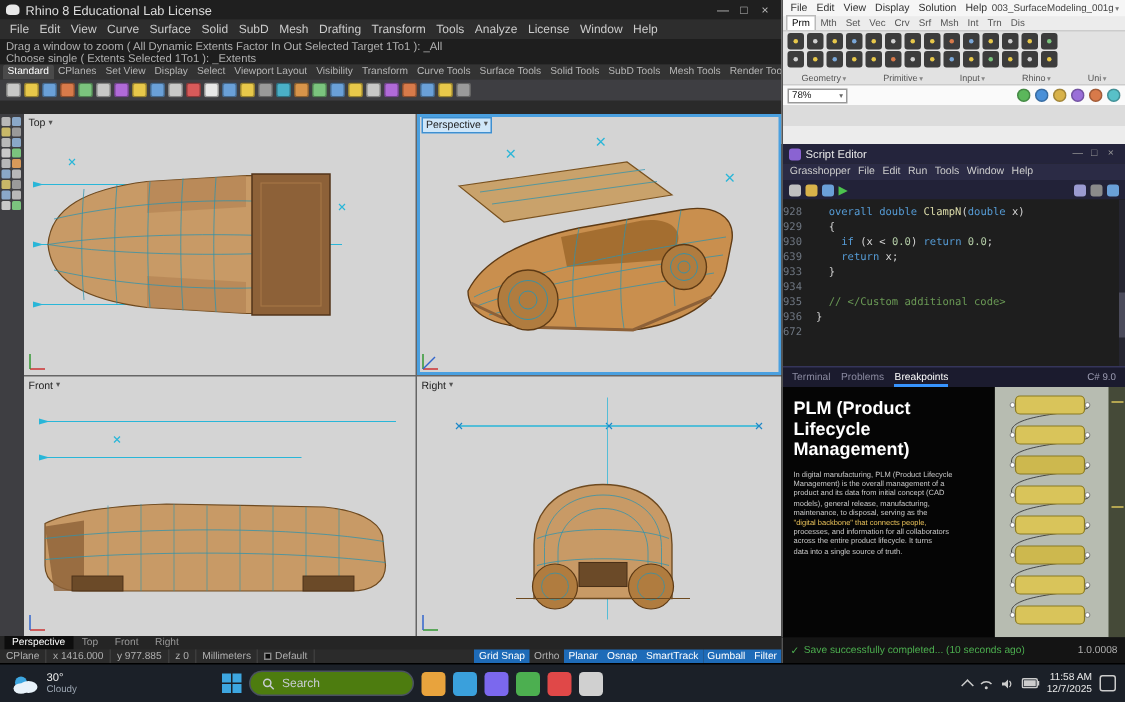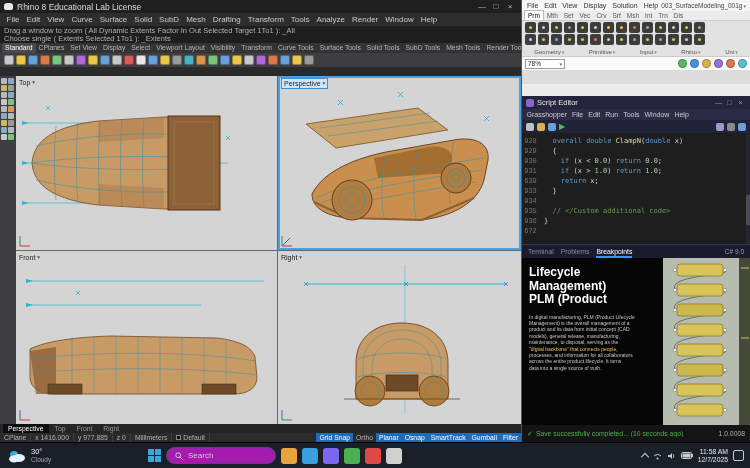--- a/index.html
+++ b/index.html
@@ -78,21 +78,21 @@
   .se-logo{width:8px;height:8px;border-radius:2px;background:#8a63d2;flex:none;}
   .se-title .win-btns span{color:#999;font-size:7px;width:11px;line-height:13px;}
   .se-menu{height:11px;background:#2b2b45;display:flex;align-items:center;padding:0 2px;}
   .se-menu .item{padding:0 2.5px;font-size:7px;color:#ccc;}
   .se-toolbar{height:13px;background:#222238;display:flex;align-items:center;gap:3px;padding:0 4px;}
   .se-toolbar .item{width:8px;height:8px;border-radius:2px;flex:none;}
   .se-play{color:#4cc24e;font-size:8px;line-height:13px;}
   .se-ticons{margin-left:auto;display:flex;gap:3px;}
   .se-code{position:relative;height:111px;background:#1e1e1e;font-family:"DejaVu Sans Mono",monospace;font-size:7px;line-height:10px;padding-top:3px;overflow:hidden;}
   .code-line{display:flex;}
-  .ln{width:22px;text-align:center;padding-right:5px;color:#6e7681;flex:none;font-family:Liberation Mono, monospace;}
+  .ln{width:22px;text-align:left;padding-right:5px;color:#6e7681;flex:none;}
   .lt{white-space:pre;}
   .kw{color:#569cd6;} .fn{color:#dcdcaa;} .num{color:#b5cea8;} .cm{color:#6a9955;} .pl{color:#d4d4d4;}
   .se-scroll{position:absolute;right:0;top:0;width:4px;height:100%;background:#252530;}
   .se-thumb{position:absolute;right:0;top:62px;width:4px;height:30px;background:#4a4a5a;}
   .se-tabs{height:14px;background:#1b1b2e;border-top:1px solid #35355a;display:flex;align-items:center;gap:7px;padding:0 6px;font-size:6.8px;}
   .se-tabs .item{color:#8a8aa0;height:100%;display:flex;align-items:center;}
   .se-tabs .item.active{color:#fff;box-shadow:inset 0 -2px 0 #3794ff;}
   .se-lang{margin-left:auto;font-size:6.5px;color:#9a9ab0;}
 
   
@@ -112,21 +112,21 @@
 
   
   #taskbar{position:absolute;left:0;top:442px;width:750px;height:26px;background:#1b2028;border-top:1px solid #000;display:flex;align-items:center;}
   .tb-weather{display:flex;align-items:center;gap:4px;padding:0 7px;}
   .tb-wtxt{display:flex;flex-direction:column;}
   .tb-temp{font-size:7.5px;color:#eee;line-height:8px;}
   .tb-cond{font-size:6.5px;color:#9aa4b0;line-height:8px;}
   .tb-apps{position:absolute;left:148px;height:100%;display:flex;align-items:center;gap:5px;}
   .start-icon{width:13px;height:13px;display:grid;grid-template-columns:6px 6px;grid-template-rows:6px 6px;gap:1px;}
   .start-icon i{background:#3da6e0;}
-  .tb-search{width:110px;height:17px;border-radius:9px;background:#a21caf;border:1px solid #4a5160;display:flex;align-items:center;gap:5px;padding:0 8px;}
+  .tb-search{width:110px;height:17px;border-radius:9px;background:#4d7c0f;border:1px solid #4a5160;display:flex;align-items:center;gap:5px;padding:0 8px;}
   .tb-search span{font-size:8px;color:#c8cdd4;}
   .tb-appicons{display:flex;gap:5px;align-items:center;}
   .tb-appicons .item{width:16px;height:16px;border-radius:3px;}
   .tb-tray{margin-left:auto;display:flex;align-items:center;gap:5px;padding-right:6px;}
   .chev-up{width:6px;height:6px;border-left:1px solid #ccc;border-top:1px solid #ccc;transform:rotate(45deg);margin-top:2px;}
   .tb-clock{text-align:right;color:#e8e8e8;font-size:6.8px;line-height:8px;}
   .tb-notif{width:11px;height:11px;border:1px solid #ccc;border-radius:2px;}
 </style>
 </head>
 <body>
@@ -149,21 +149,21 @@
         <span class="item">View</span>
         <span class="item">Curve</span>
         <span class="item">Surface</span>
         <span class="item">Solid</span>
         <span class="item">SubD</span>
         <span class="item">Mesh</span>
         <span class="item">Drafting</span>
         <span class="item">Transform</span>
         <span class="item">Tools</span>
         <span class="item">Analyze</span>
-        <span class="item">Render</span>
+        <span class="item">License</span>
         <span class="item">Window</span>
         <span class="item">Help</span>
       </div>
     <div class="r-cmd">
       <div>Drag a window to zoom ( All  Dynamic  Extents  Factor  In  Out  Selected  Target  1To1 ): _All</div>
       <div>Choose single ( Extents  Selected  1To1 ): _Extents</div>
     </div>
     <div class="r-tabs">
         <span class="item active">Standard</span>
         <span class="item">CPlanes</span>
@@ -521,24 +521,20 @@
           </div>
           <div class="code-line">
             <span class="ln">929</span>
             <span class="lt"><span class="pl">  {</span></span>
           </div>
           <div class="code-line">
             <span class="ln">930</span>
             <span class="lt"><span class="pl">    </span><span class="kw">if</span><span class="pl"> (x &lt; </span><span class="num">0.0</span><span class="pl">) </span><span class="kw">return</span><span class="pl"> </span><span class="num">0.0</span><span class="pl">;</span></span>
           </div>
           <div class="code-line">
-            <span class="ln">931</span>
-            <span class="lt"><span class="pl">    </span><span class="kw">if</span><span class="pl"> (x &gt; </span><span class="num">1.0</span><span class="pl">) </span><span class="kw">return</span><span class="pl"> </span><span class="num">1.0</span><span class="pl">;</span></span>
-          </div>
-          <div class="code-line">
             <span class="ln">639</span>
             <span class="lt"><span class="pl">    </span><span class="kw">return</span><span class="pl"> x;</span></span>
           </div>
           <div class="code-line">
             <span class="ln">933</span>
             <span class="lt"><span class="pl">  }</span></span>
           </div>
           <div class="code-line">
             <span class="ln">934</span>
             <span class="lt"></span>
@@ -566,22 +562,22 @@
           <span class="item">Problems</span>
           <span class="item active">Breakpoints</span>
         </span>
       <span class="se-lang">C# 9.0</span>
     </div>
   </div>
 
   <div id="video">
     <div class="v-slide">
       <div class="v-title">
+        <div>PLM (Product</div>
         <div>Lifecycle Management)</div>
-        <div>PLM (Product</div>
       </div>
       <div class="v-body">
           <span class="v-line">In digital manufacturing, PLM (Product Lifecycle</span>
           <span class="v-line">Management) is the overall management of a</span>
           <span class="v-line">product and its data from initial concept (CAD</span>
           <span class="v-line">models), general release, manufacturing,</span>
           <span class="v-line">maintenance, to disposal, serving as the</span>
           <span class="v-line hl">"digital backbone" that connects people,</span>
           <span class="v-line">processes, and information for all collaborators</span>
           <span class="v-line">across the entire product lifecycle. It turns</span>

